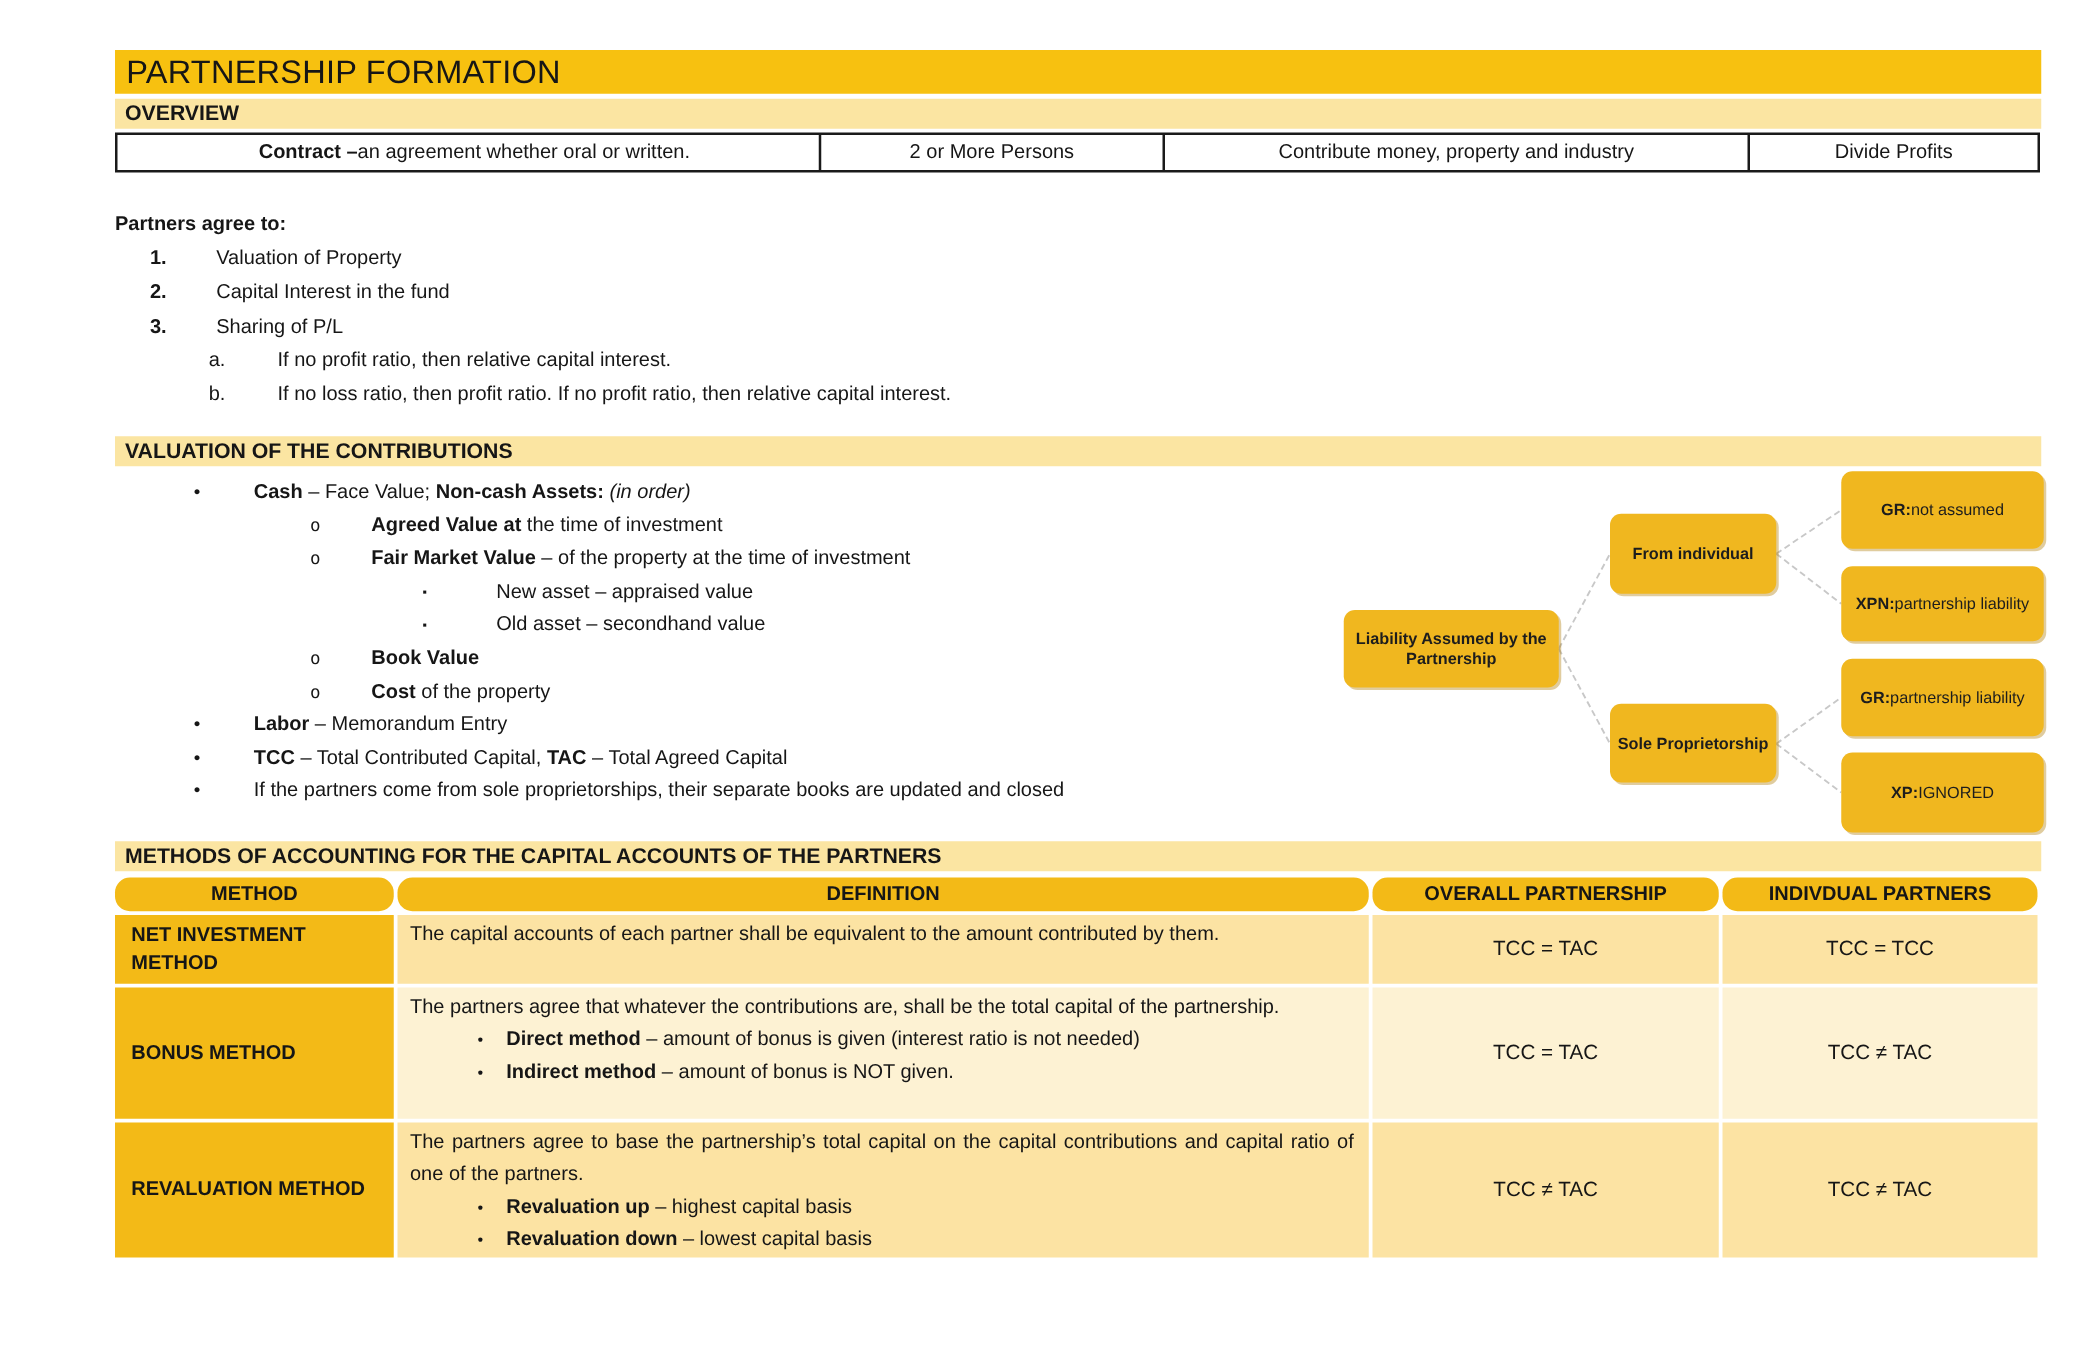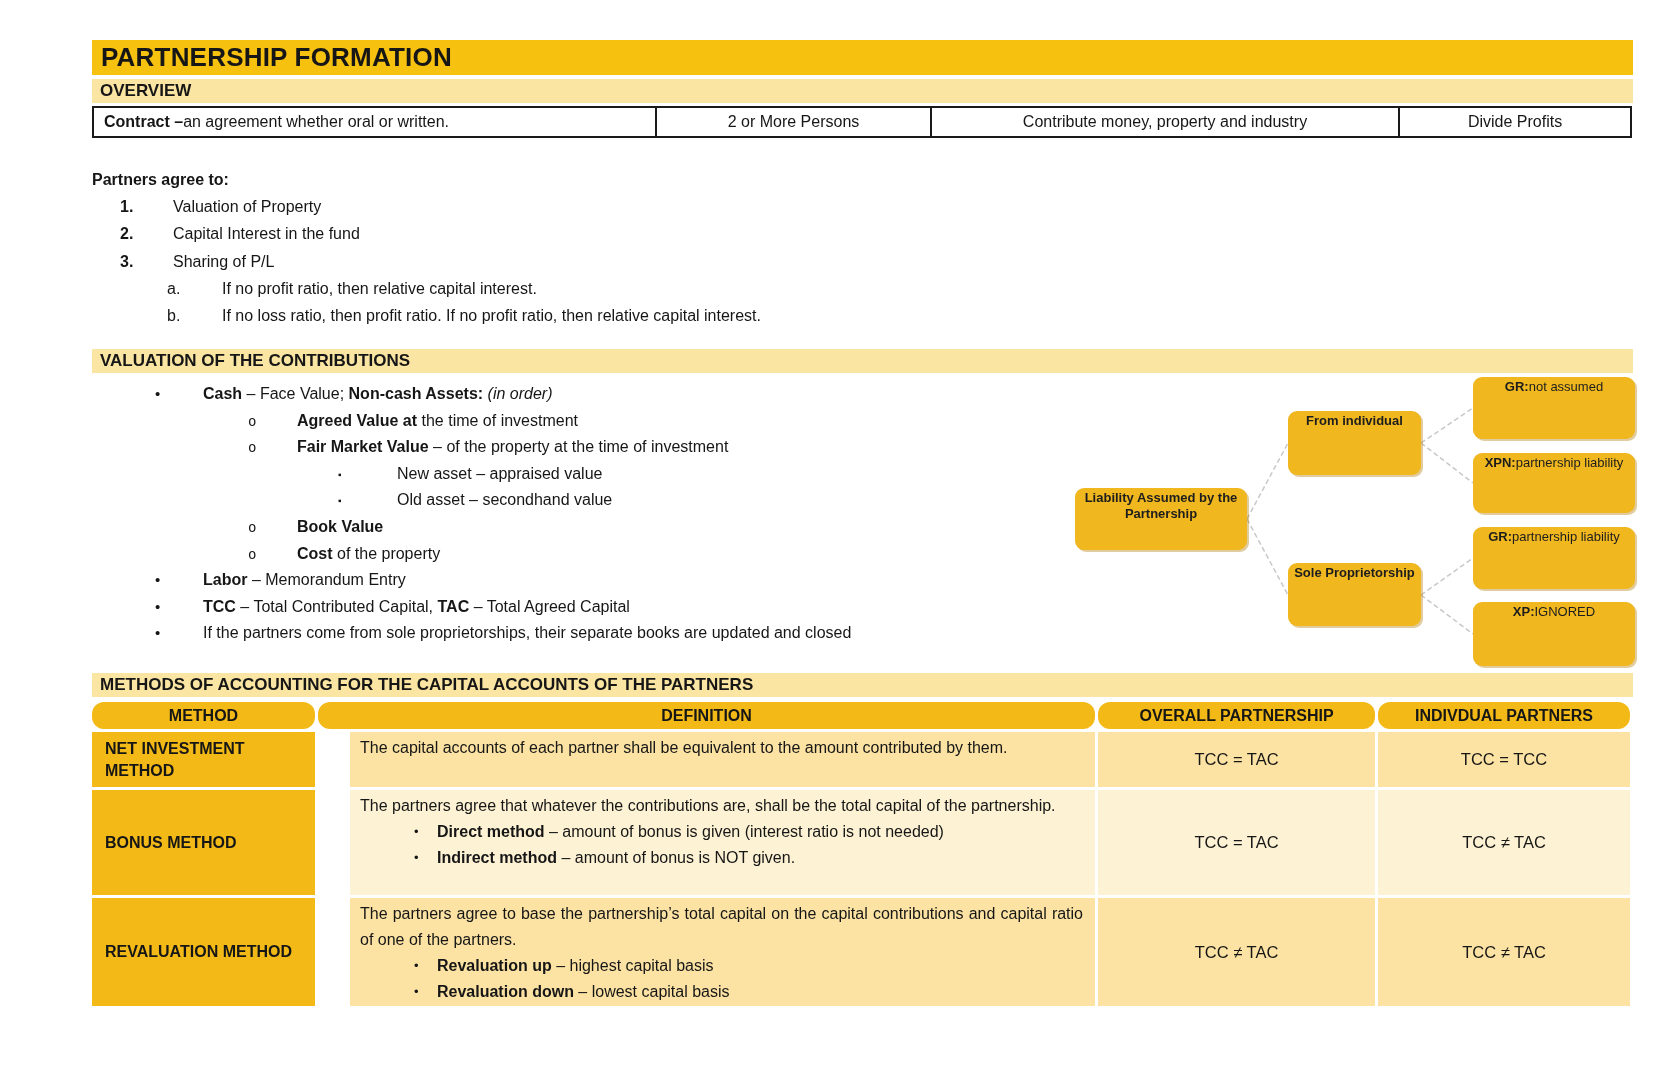--- a/index.html
+++ b/index.html
@@ -5,35 +5,35 @@
   html,body{margin:0;padding:0;background:#ffffff;}
   body{font-family:"Liberation Sans","DejaVu Sans",sans-serif;color:#161616;}
   .page{position:relative;width:1669px;height:1080px;background:#ffffff;overflow:hidden;}
 
   .b{font-weight:700;}
   .i{font-style:italic;}
 
   
   .title-band{position:absolute;left:92px;top:40px;width:1541px;height:35px;
     background:#F7C110;display:flex;align-items:center;}
-  .title-band span{font-size:26px;font-weight:700;letter-spacing:.2px;padding-left:9px;}
+  .title-band span{font-size:26px;font-weight:400;letter-spacing:.2px;padding-left:9px;}
   .section-band{position:absolute;left:92px;width:1541px;height:24px;
     background:#FBE5A2;display:flex;align-items:center;}
   .section-band span{font-size:17px;font-weight:700;padding-left:8px;}
   #band-overview{top:79px;}
   #band-valuation{top:349px;}
   #band-methods{top:673px;}
 
   
   .ov-table{position:absolute;left:92px;top:106px;width:1540px;height:32px;
     display:flex;border:2px solid #1a1a1a;box-sizing:border-box;background:#fff;}
   .ov-cell{border-right:2px solid #1a1a1a;box-sizing:border-box;display:flex;
     align-items:center;justify-content:center;font-size:16px;text-align:right;}
   .ov-cell:last-child{border-right:none;}
-  .ov-cell.first{justify-content:flex-start;padding-left:10px;text-align:left;}
+  .ov-cell.first{justify-content:center;padding-left:10px;text-align:left;}
   .ov-c1{width:563px;} .ov-c2{width:275px;} .ov-c3{width:468px;} .ov-c4{width:230px;flex:1;}
 
   
   .partners{position:absolute;left:92px;top:166px;width:1000px;font-size:16px;line-height:27.2px;}
   .partners .head{font-weight:700;}
   .pitem{position:relative;}
   .pitem .mk{position:absolute;}
   .plv1{padding-left:81px;}  .plv1 .mk{left:28px;font-weight:700;}
   .plv2{padding-left:130px;} .plv2 .mk{left:75px;}
 
@@ -43,40 +43,40 @@
   .vitem .mk{position:absolute;}
   .vlv1{padding-left:111px;} .vlv1 .mk{left:63px;font-size:15px;}
   .vlv2{padding-left:205px;} .vlv2 .mk{left:156px;font-family:"DejaVu Sans Mono",monospace;font-size:14px;}
   .vlv3{padding-left:305px;} .vlv3 .mk{left:246px;font-size:10px;top:1px;}
 
   
   .flow{position:absolute;left:1000px;top:350px;width:669px;height:322px;}
   .flow svg{position:absolute;left:0;top:0;}
   .fbox{position:absolute;background:#F0B71F;border-radius:9px;
     box-shadow:2px 2px 0 rgba(173,120,0,.38);
-    display:flex;align-items:flex-start;justify-content:center;text-align:center;
+    display:flex;align-items:center;justify-content:center;text-align:center;
     font-size:13px;line-height:16px;padding:2px 6px;box-sizing:border-box;color:#1d1d1d;}
   .fbox .b{font-weight:700;}
   #fx-root{left:75px;top:138px;width:172px;height:62px;font-weight:700;}
   #fx-mid1{left:288px;top:61px;width:133px;height:64px;font-weight:700;}
   #fx-mid2{left:288px;top:213px;width:133px;height:63px;font-weight:700;}
   #fx-leaf1{left:473px;top:27px;width:162px;height:62px;}
   #fx-leaf2{left:473px;top:103px;width:162px;height:60px;}
   #fx-leaf3{left:473px;top:177px;width:162px;height:62px;}
   #fx-leaf4{left:473px;top:252px;width:162px;height:64px;}
 
   
   .mt{position:absolute;left:92px;top:702px;width:1538px;
     display:grid;grid-template-columns:223px 777px 277px 252px;
     grid-template-rows:27px 55px 105px 108px;gap:3px;background:#ffffff;font-size:16px;}
   .mt .hcell{background:#F3BA17;display:flex;align-items:center;justify-content:center;
     font-weight:700;border-radius:12px;}
   .mt .mcell{background:#F3BA17;display:flex;align-items:center;
     font-weight:700;padding-left:13px;box-sizing:border-box;line-height:22px;}
-  .mt .dcell{box-sizing:border-box;padding:3px 12px 2px 10px;line-height:26px;margin-left:32px;}
+  .mt .dcell{box-sizing:border-box;padding:3px 12px 2px 10px;line-height:26px;}
   .mt .dcell p{margin:0;text-align:justify;}
   .mt .vcell{display:flex;align-items:center;justify-content:center;font-size:16.5px;}
   .bg-med{background:#FCE3A3;}
   .bg-light{background:#FDF2D3;}
   .dbullet{position:relative;padding-left:77px;}
   .dbullet .mk{position:absolute;left:54px;font-size:13px;}
 </style>
 </head>
 <body>
 

